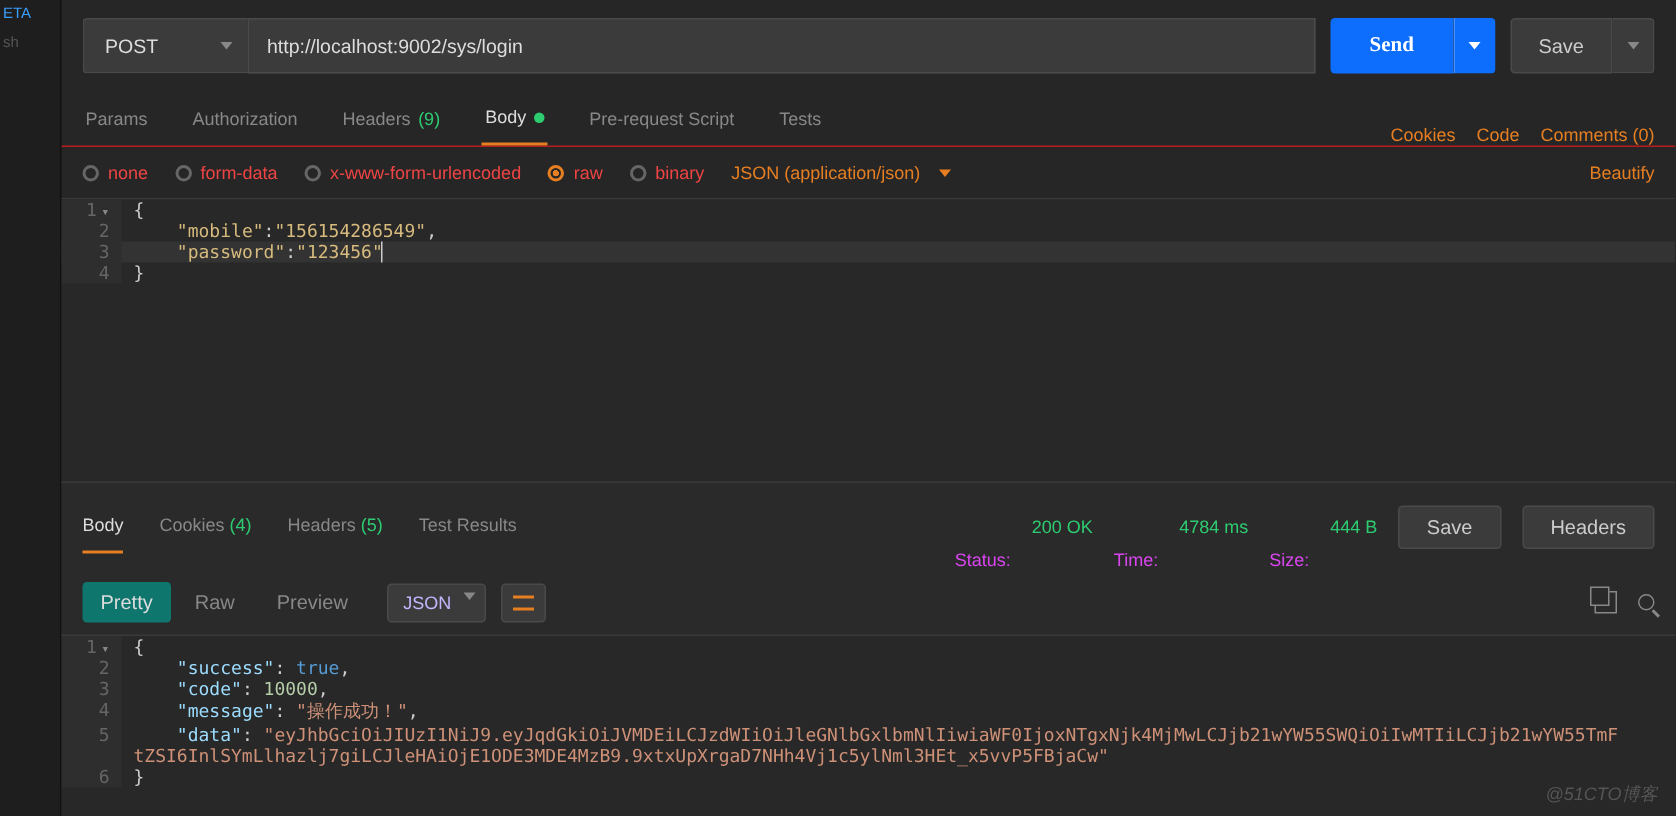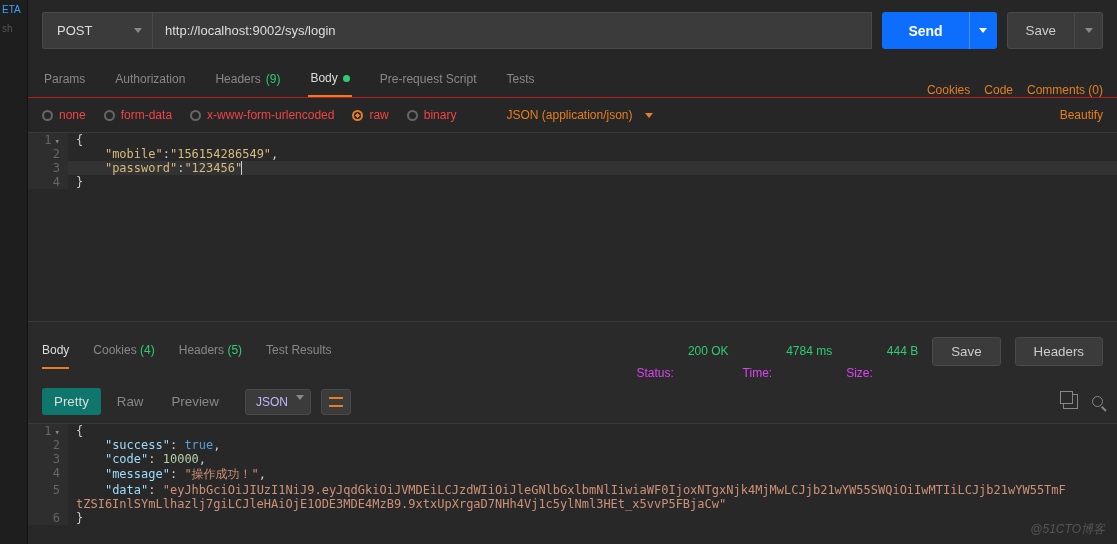--- a/index.html
+++ b/index.html
@@ -7,21 +7,21 @@
   background: #262626;
   color: #a0a0a0;
   font-family: "Helvetica Neue", Arial, sans-serif;
   font-size: 12px;
   width: 1117px;
   height: 544px;
   overflow: hidden;
   display: flex;
 }
 .left-rail {
-  width: 28px;
+  width: 41px;
   background: #1e1e1e;
   border-right: 1px solid #111;
   font-size: 10px;
   color: #555;
 }
 .left-rail div { padding: 4px 2px; }
 .main { flex: 1; display: flex; flex-direction: column; }
 
 
 .tab-header {
@@ -43,21 +43,21 @@
   background:#3b3b3b; color:#ddd; border:1px solid #4a4a4a; border-right:none;
   padding: 0 28px 0 14px; display:flex; align-items:center; font-size:13px; position:relative;
   border-radius: 3px 0 0 3px; min-width:110px;
 }
 .caret-down { position:absolute; right:10px; width:0;height:0;border-left:4px solid transparent;border-right:4px solid transparent;border-top:5px solid #888; }
 .url-input {
   flex:1; background:#3b3b3b; color:#ddd; border:1px solid #4a4a4a; padding:10px 12px; font-size:13px;
 }
 .send-btn {
   background:#0d6efd; color:#fff; border:none; padding:0 26px; font-size:14px; font-weight:bold; cursor:pointer;
-  border-radius: 3px 0 0 3px; margin-left:10px;
+  border-radius: 3px 0 0 3px; margin-left:10px;font-family:Liberation Serif, serif;
 }
 .btn-split {
   background:#0d6efd; color:#fff; border:none; border-left:1px solid rgba(255,255,255,.25);
   width:28px; display:flex; align-items:center; justify-content:center; border-radius:0 3px 3px 0; cursor:pointer;
 }
 .save-btn {
   background:#3b3b3b; color:#ccc; border:1px solid #4a4a4a; padding:0 18px; margin-left:10px;
   border-radius:3px 0 0 3px; cursor:pointer;
 }
 .save-split {
@@ -80,21 +80,21 @@
 
 
 .bodytype-row {
   display:flex; align-items:center; justify-content:space-between;
   padding: 10px 14px; border-bottom:1px solid #3a3a3a;
 }
 .radios { display:flex; gap:18px; align-items:center; }
 .radio { display:flex; align-items:center; gap:6px; cursor:pointer; color:#ef4444; }
 .radio-circle { width:11px; height:11px; border-radius:50%; border:2px solid #666; display:inline-block; }
 .radio.selected .radio-circle { border-color:#e67e22; background:radial-gradient(circle,#e67e22 40%,transparent 45%); }
-.content-type { display:flex; align-items:center; gap:12px; cursor:pointer;margin-left:32px; }
+.content-type { display:flex; align-items:center; gap:12px; cursor:pointer; }
 
 
 .editor {
   background:#282828; font-family: Consolas, Monaco, monospace; font-size:12px;
   flex:1; overflow:auto; min-height:140px;
 }
 .code-line { display:flex; }
 .gutter { width:40px; text-align:right; padding-right:8px; color:#666; background:#2e2e2e; user-select:none; }
 .gutter .fold { font-size:9px; color:#888; margin-left:3px; }
 .code { padding-left:8px; white-space:pre; }

